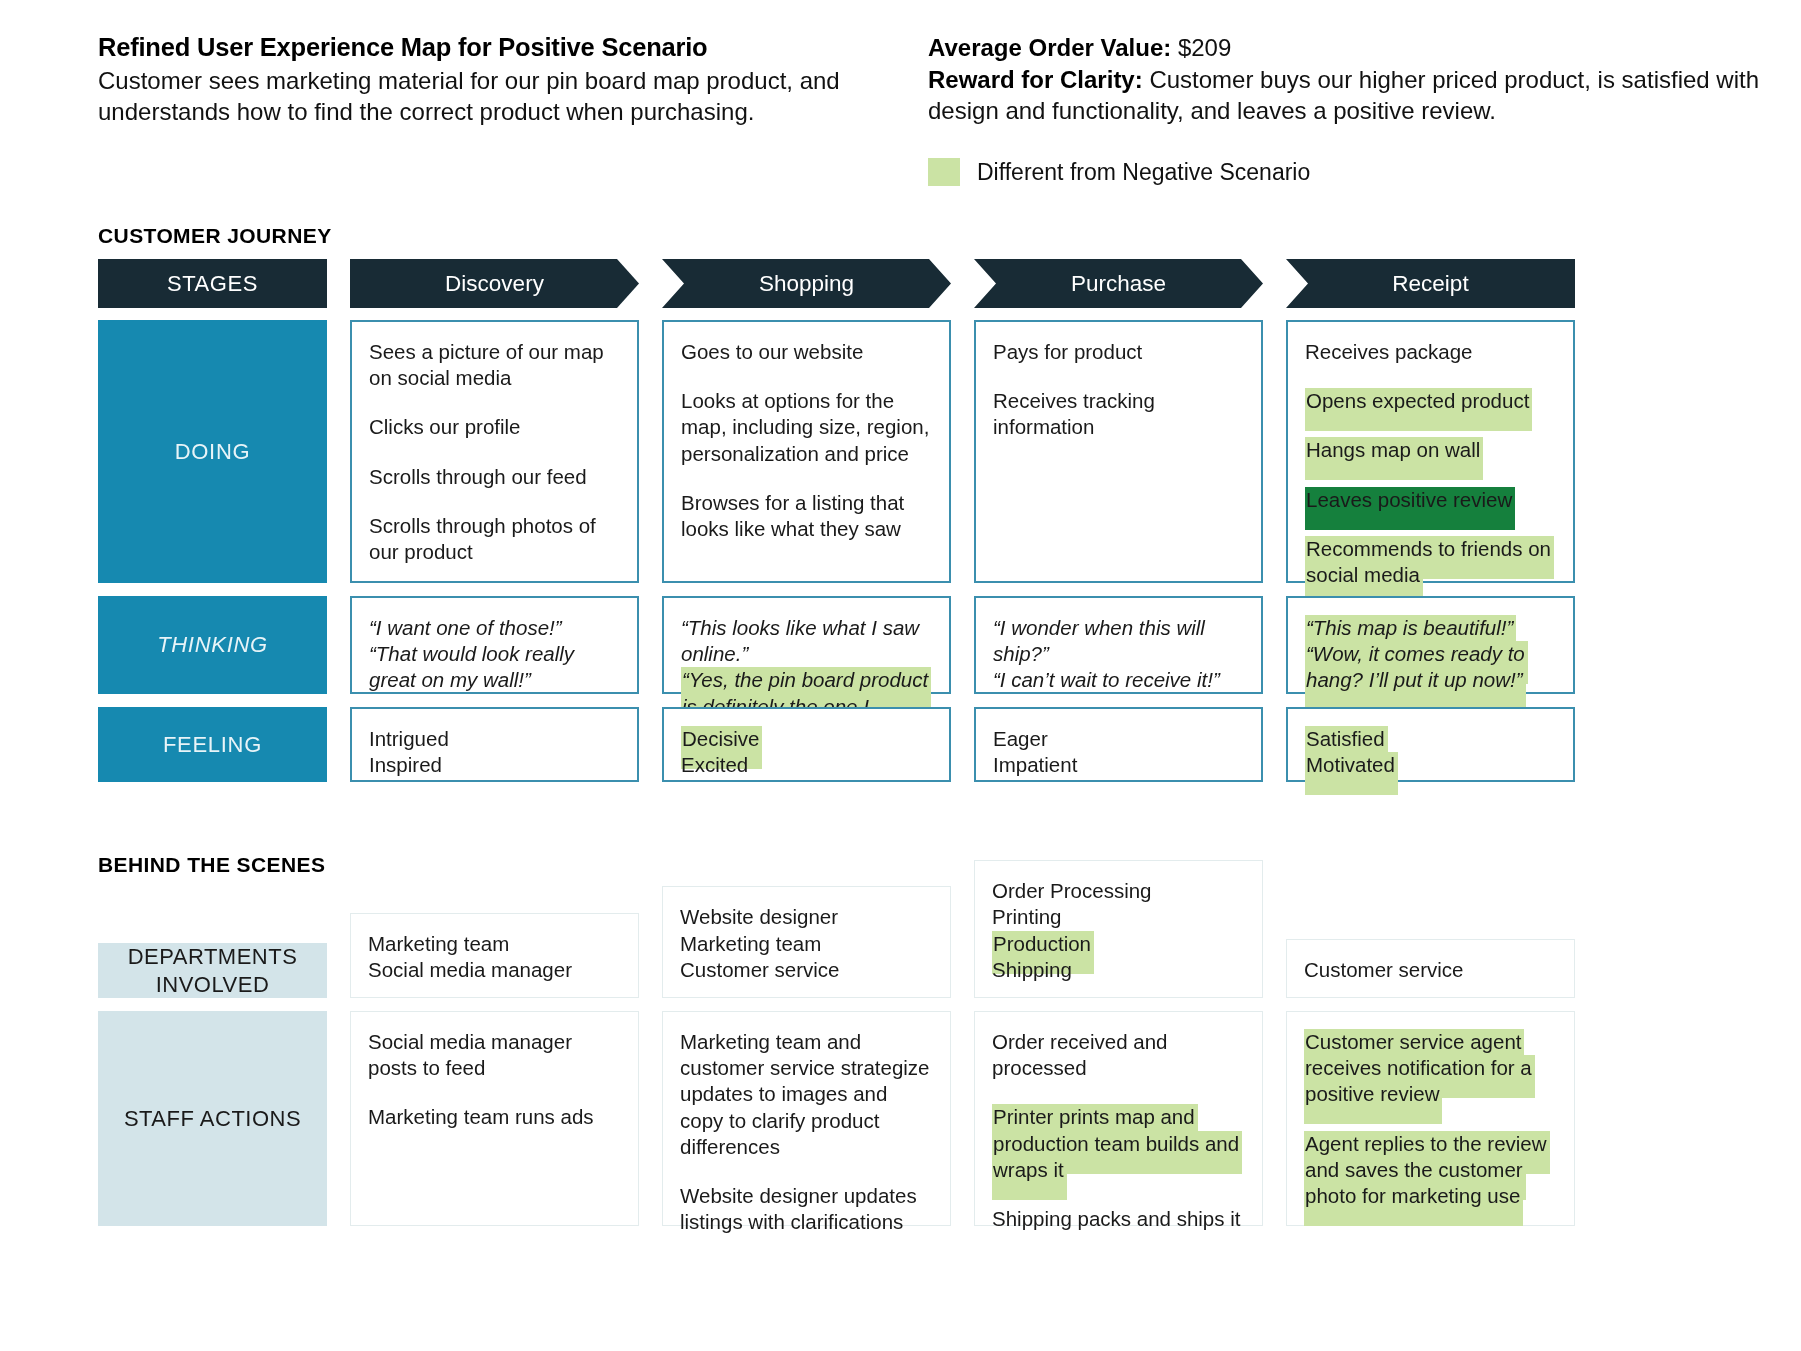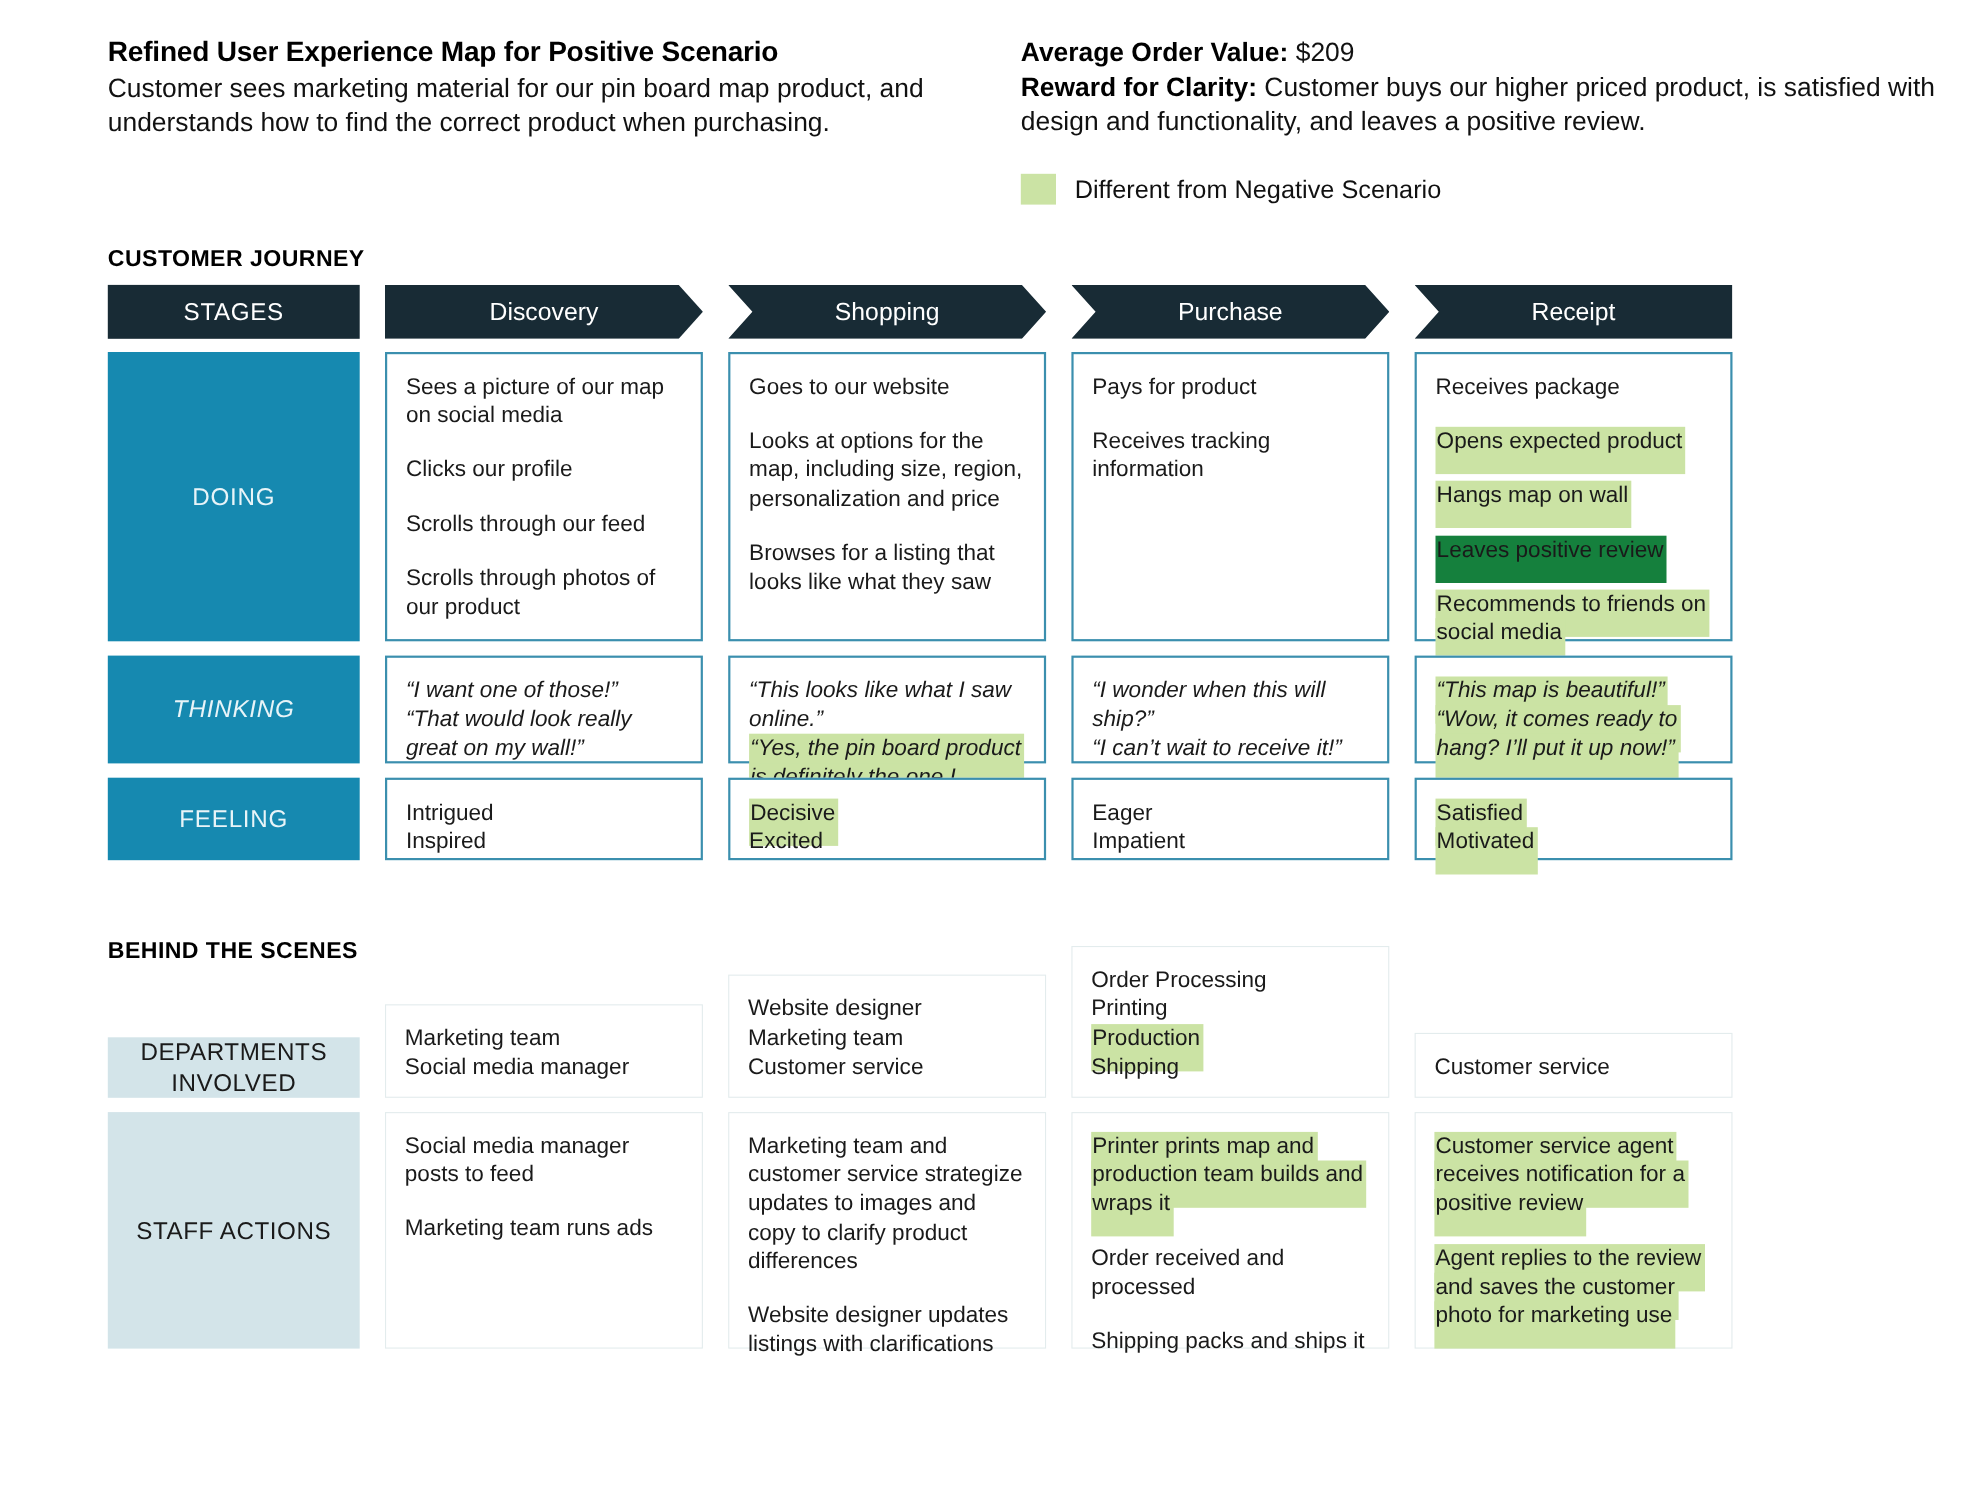--- a/index.html
+++ b/index.html
@@ -237,22 +237,22 @@
     <div class="blabel">STAFF ACTIONS</div>
     <div class="bcell">
         <p>Social media manager posts to feed</p>
         <p>Marketing team runs ads</p>
       </div>
     <div class="bcell">
         <p>Marketing team and customer service strategize updates to images and copy to clarify product differences</p>
         <p>Website designer updates listings with clarifications</p>
       </div>
     <div class="bcell">
+        <p>Order received and processed</p>
         <p><span class="hlblock" style="background: rgb(203, 227, 164);">Printer prints map and production team builds and wraps it</span></p>
-        <p>Order received and processed</p>
         <p>Shipping packs and ships it</p>
       </div>
     <div class="bcell">
         <p><span class="hlblock" style="background: rgb(203, 227, 164);">Customer service agent receives notification for a positive review</span></p>
         <p><span class="hlblock" style="background: rgb(203, 227, 164);">Agent replies to the review and saves the customer photo for marketing use</span></p>
       </div>
   </div>
 
 </div>
 

